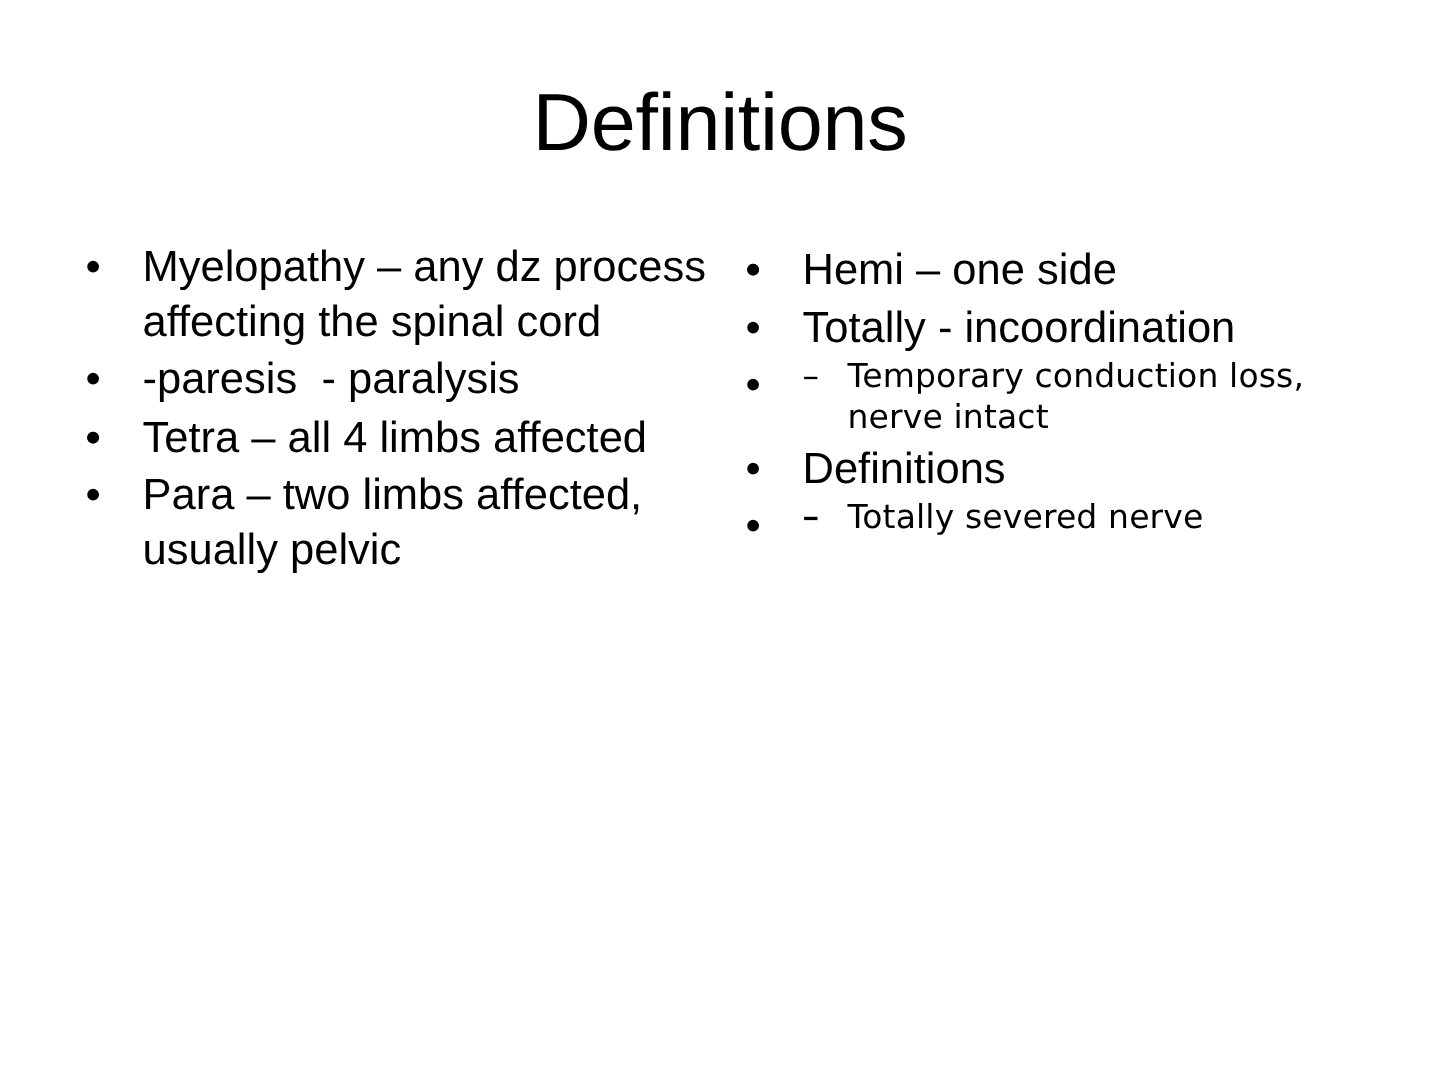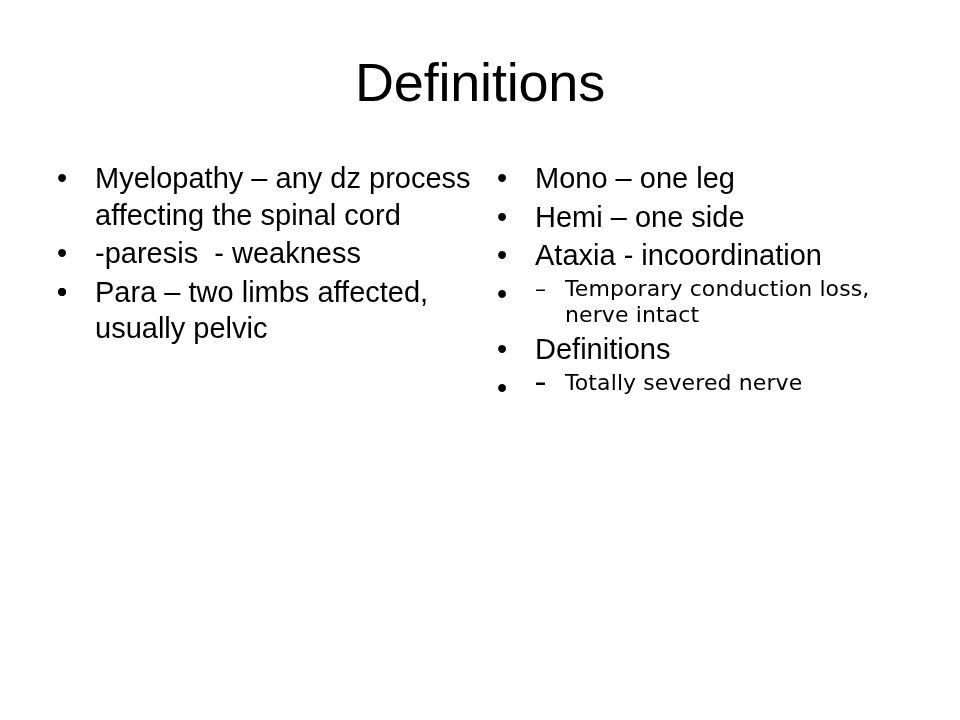--- a/index.html
+++ b/index.html
@@ -113,32 +113,32 @@
 
 <div class="slide">
 
   <div class="slide-title">Definitions</div>
 
   <div class="body-columns">
 
     <div class="column column-left">
       <ul class="bullets">
           <li class="bullet-item"><span class="bullet-marker">•</span><span>Myelopathy – any dz process affecting the spinal cord</span></li>
-          <li class="bullet-item"><span class="bullet-marker">•</span><span>-paresis  - weakness</span></li>
+          <li class="bullet-item"><span class="bullet-marker">•</span><span>-paresis  - paralysis</span></li>
           <li class="bullet-item"><span class="bullet-marker">•</span></li>
-          <li class="bullet-item"><span class="bullet-marker">•</span></li>
+          <li class="bullet-item"><span class="bullet-marker">•</span><span>Tetra – all 4 limbs affected</span></li>
           <li class="bullet-item"><span class="bullet-marker">•</span><span>Para – two limbs affected, usually pelvic</span></li>
         </ul>
     </div>
 
     <div class="column column-right">
       <ul class="bullets">
-          <li class="bullet-item"><span class="bullet-marker">•</span><span>Mono – one leg</span></li>
+          <li class="bullet-item"><span class="bullet-marker">•</span></li>
           <li class="bullet-item"><span class="bullet-marker">•</span><span>Hemi – one side</span></li>
-          <li class="bullet-item"><span class="bullet-marker">•</span><span>Ataxia - incoordination</span></li>
+          <li class="bullet-item"><span class="bullet-marker">•</span><span>Totally - incoordination</span></li>
           <li class="bullet-item"><span class="bullet-marker">•</span><div class="sub-wrap"><ul class="sub-bullets"><li class="sub-bullet-item"><span class="sub-bullet-marker">–</span><span>Temporary conduction loss, nerve intact</span></li></ul></div></li>
           <li class="bullet-item"><span class="bullet-marker">•</span><span>Definitions</span><div class="sub-wrap"><ul class="sub-bullets"><li class="sub-bullet-item"><span class="sub-bullet-marker">–</span></li></ul></div></li>
           <li class="bullet-item"><span class="bullet-marker">•</span><div class="sub-wrap"><ul class="sub-bullets"><li class="sub-bullet-item"><span class="sub-bullet-marker">–</span><span>Totally severed nerve</span></li></ul></div></li>
         </ul>
     </div>
 
   </div>
 </div>
 
 </body></html>

